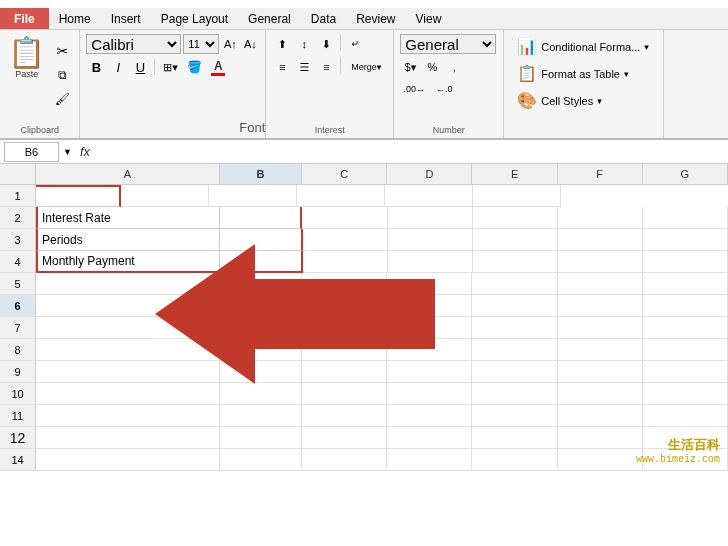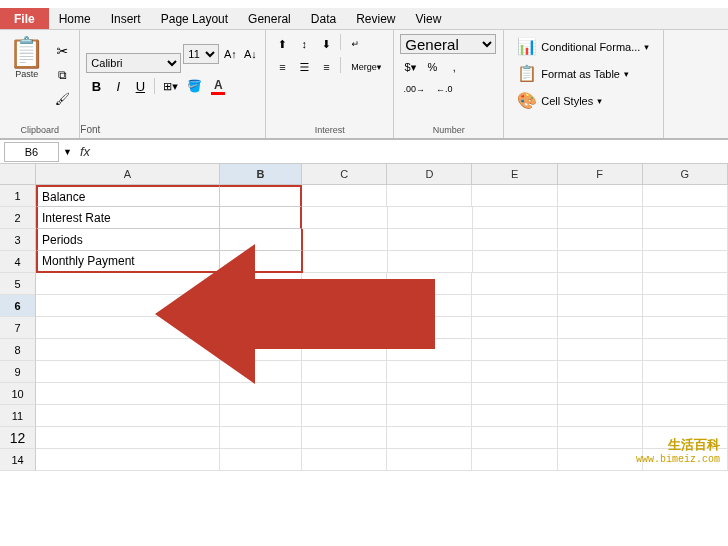--- a/index.html
+++ b/index.html
@@ -31,21 +31,21 @@
         <div style="width:22px; height:22px; display:flex; align-items:center; justify-content:center; cursor:pointer; border:1px solid transparent; font-size:14px;">✂</div>
         <div style="width:22px; height:22px; display:flex; align-items:center; justify-content:center; cursor:pointer; border:1px solid transparent; font-size:12px;">⧉</div>
         <div style="width:22px; height:22px; display:flex; align-items:center; justify-content:center; cursor:pointer; border:1px solid transparent; font-size:12px;">🖌</div>
       </div>
     </div>
     <div style="font-size:9px; color:#555; position:absolute; bottom:3px; left:0; right:0; text-align:center;">Clipboard</div>
   </div>
 
   <div style="display:flex; flex-direction:column; border-right:1px solid #ccc; padding:4px 6px 14px 6px; position:relative; min-width:175px;">
     <div style="display:flex; gap:2px; align-items:center; margin-bottom:3px;">
-      <select style="width:95px; height:20px; font-size:11px; border:1px solid #aaa;margin-top:19px;"><option>Calibri</option></select>
+      <select style="width:95px; height:20px; font-size:15px; border:1px solid #aaa;"><option>Calibri</option></select>
       <select style="width:36px; height:20px; font-size:11px; border:1px solid #aaa;"><option>11</option></select>
       <div style="width:18px; height:18px; display:flex; align-items:center; justify-content:center; cursor:pointer; font-size:11px; border:1px solid transparent;">A↑</div>
       <div style="width:18px; height:18px; display:flex; align-items:center; justify-content:center; cursor:pointer; font-size:11px; border:1px solid transparent;">A↓</div>
     </div>
     <div style="display:flex; gap:2px; align-items:center; margin-bottom:3px;">
       <div style="min-width:20px; height:20px; display:flex; align-items:center; justify-content:center; cursor:pointer; border:1px solid transparent; font-size:13px; font-weight:bold;">B</div>
       <div style="min-width:20px; height:20px; display:flex; align-items:center; justify-content:center; cursor:pointer; border:1px solid transparent; font-size:13px; font-style:italic;">I</div>
       <div style="min-width:20px; height:20px; display:flex; align-items:center; justify-content:center; cursor:pointer; border:1px solid transparent; font-size:13px; text-decoration:underline;">U</div>
       <div style="width:1px; height:16px; background:#ccc; margin:0 2px;"></div>
       <div style="min-width:22px; height:20px; display:flex; align-items:center; justify-content:center; cursor:pointer; border:1px solid transparent; font-size:11px;">⊞▾</div>
@@ -54,21 +54,21 @@
           <span style="font-size:12px;">🪣</span>
         </div>
       </div>
       <div style="min-width:22px; height:20px; display:flex; align-items:center; justify-content:center; cursor:pointer; border:1px solid transparent;">
         <div style="display:flex;flex-direction:column;align-items:center;">
           <span style="font-size:12px; font-weight:bold; color:#333;">A</span>
           <div style="width:14px; height:3px; background:red;"></div>
         </div>
       </div>
     </div>
-    <div style="font-size:10px; color:#555; position:absolute; bottom:3px; left:0; right:0; text-align:left;">Font</div>
+    <div style="font-size:13px; color:#555; position:absolute; bottom:3px; left:0; right:0; text-align:right;">Font</div>
   </div>
 
   <div style="display:flex; flex-direction:column; border-right:1px solid #ccc; padding:4px 6px 14px 6px; position:relative; min-width:125px;">
     <div style="display:flex; gap:2px; margin-bottom:3px;">
       <div style="width:20px;height:20px;display:flex;align-items:center;justify-content:center;cursor:pointer;border:1px solid transparent;font-size:11px;">⬆</div>
       <div style="width:20px;height:20px;display:flex;align-items:center;justify-content:center;cursor:pointer;border:1px solid transparent;font-size:11px;">↕</div>
       <div style="width:20px;height:20px;display:flex;align-items:center;justify-content:center;cursor:pointer;border:1px solid transparent;font-size:11px;">⬇</div>
       <div style="width:1px;height:16px;background:#ccc;margin:0 2px;"></div>
       <div style="width:20px;height:20px;display:flex;align-items:center;justify-content:center;cursor:pointer;border:1px solid transparent;font-size:9px;">↵</div>
     </div>
@@ -135,21 +135,20 @@
     <div style="width:88px; border-right:1px solid #ccc; display:flex; align-items:center; justify-content:center; font-size:11px; color:#333; height:20px;">D</div>
     <div style="width:88px; border-right:1px solid #ccc; display:flex; align-items:center; justify-content:center; font-size:11px; color:#333; height:20px;">E</div>
     <div style="width:88px; border-right:1px solid #ccc; display:flex; align-items:center; justify-content:center; font-size:11px; color:#333; height:20px;">F</div>
     <div style="width:88px; border-right:1px solid #ccc; display:flex; align-items:center; justify-content:center; font-size:11px; color:#333; height:20px;">G</div>
   </div>
 
   <div>
 
     <div style="display:flex; flex-direction:row;">
       <div style="width:36px; min-width:36px; border-right:1px solid #ccc; border-bottom:1px solid #e0e0e0; display:flex; align-items:center; justify-content:center; font-size:11px; background:#f0f0f0; height:22px;">1</div>
-      <div style="width:190px; border-right:1px solid #ccc; border-bottom:1px solid #ccc; border-top:2px solid #c0392b; border-left:2px solid #c0392b; font-size:12px; padding:0 4px; display:flex; align-items:center; height:22px; background:#fff;">Balance</div>
       <div style="width:85px; border-right:2px solid #c0392b; border-bottom:1px solid #ccc; border-top:2px solid #c0392b; font-size:12px; padding:0 4px; display:flex; align-items:center; height:22px; background:#fff;"></div>
       <div style="width:88px; border-right:1px solid #e0e0e0; border-bottom:1px solid #e0e0e0; font-size:12px; padding:0 4px; display:flex; align-items:center; height:22px;"></div>
       <div style="width:88px; border-right:1px solid #e0e0e0; border-bottom:1px solid #e0e0e0; font-size:12px; padding:0 4px; display:flex; align-items:center; height:22px;"></div>
       <div style="width:88px; border-right:1px solid #e0e0e0; border-bottom:1px solid #e0e0e0; font-size:12px; padding:0 4px; display:flex; align-items:center; height:22px;"></div>
       <div style="width:88px; border-right:1px solid #e0e0e0; border-bottom:1px solid #e0e0e0; font-size:12px; padding:0 4px; display:flex; align-items:center; height:22px;"></div>
       <div style="width:88px; border-right:1px solid #e0e0e0; border-bottom:1px solid #e0e0e0; font-size:12px; padding:0 4px; display:flex; align-items:center; height:22px;"></div>
     </div>
 
     <div style="display:flex; flex-direction:row;">
       <div style="width:36px; min-width:36px; border-right:1px solid #ccc; border-bottom:1px solid #e0e0e0; display:flex; align-items:center; justify-content:center; font-size:11px; background:#f0f0f0; height:22px;">2</div>

